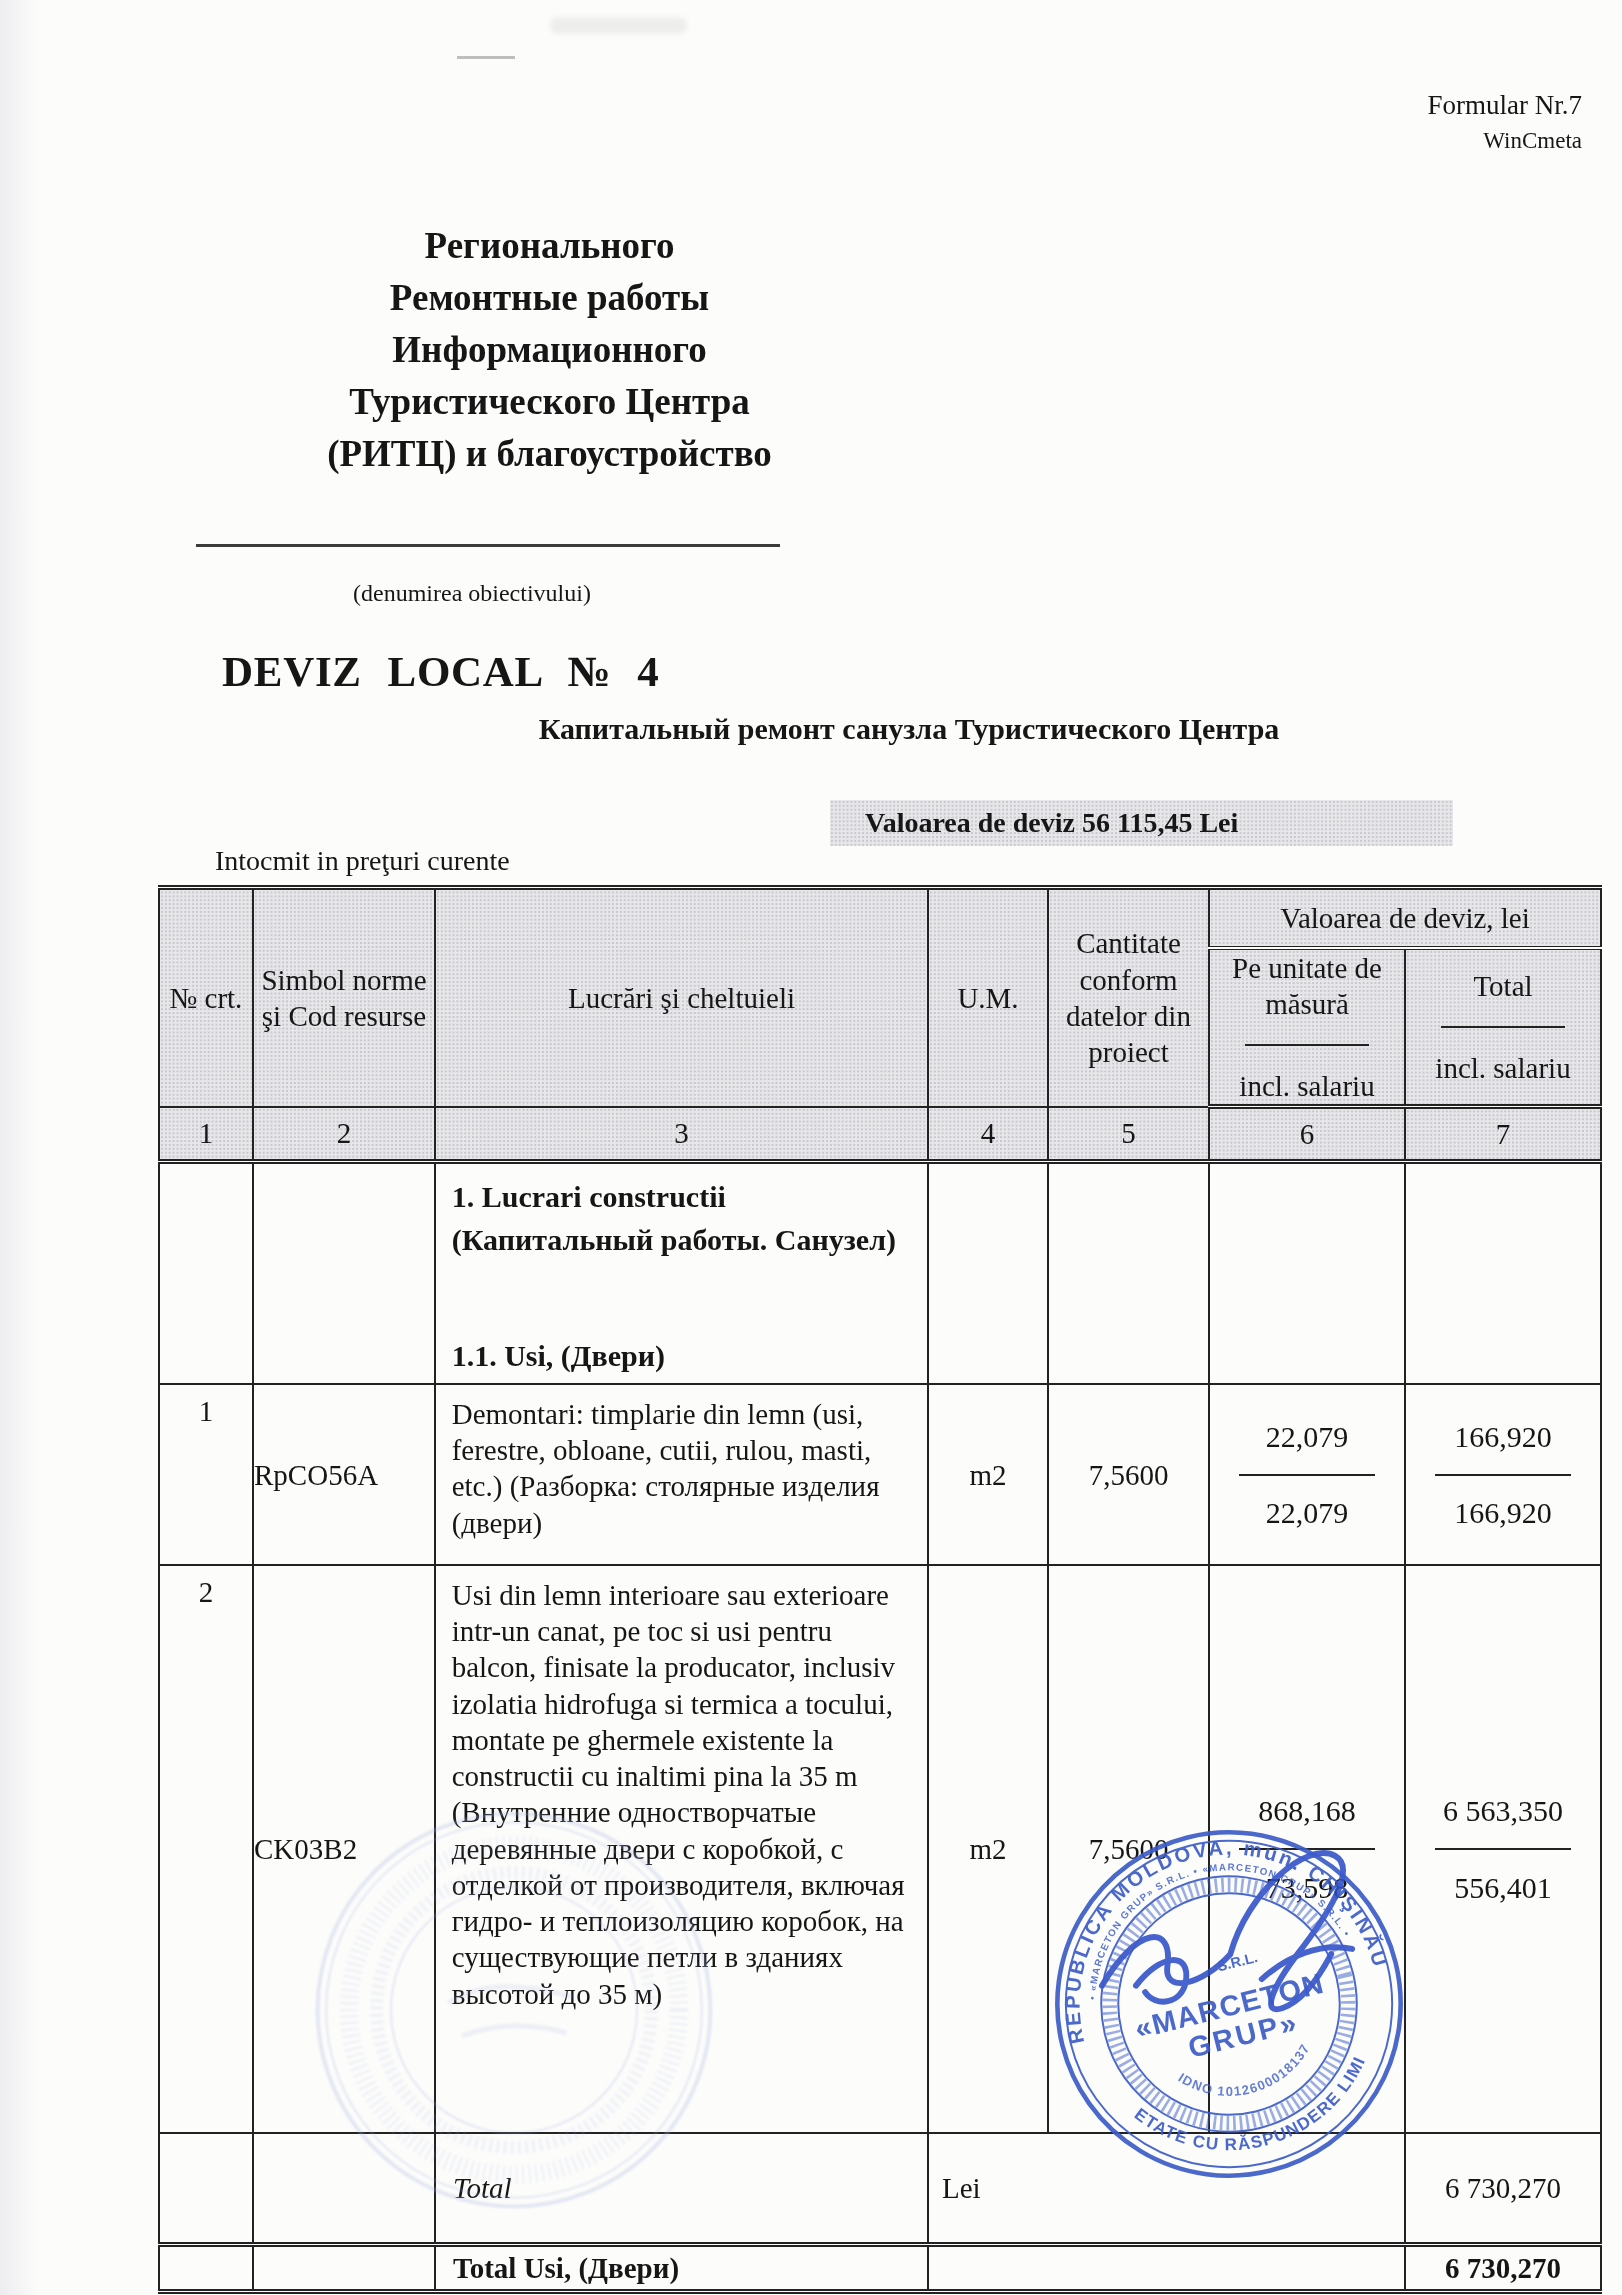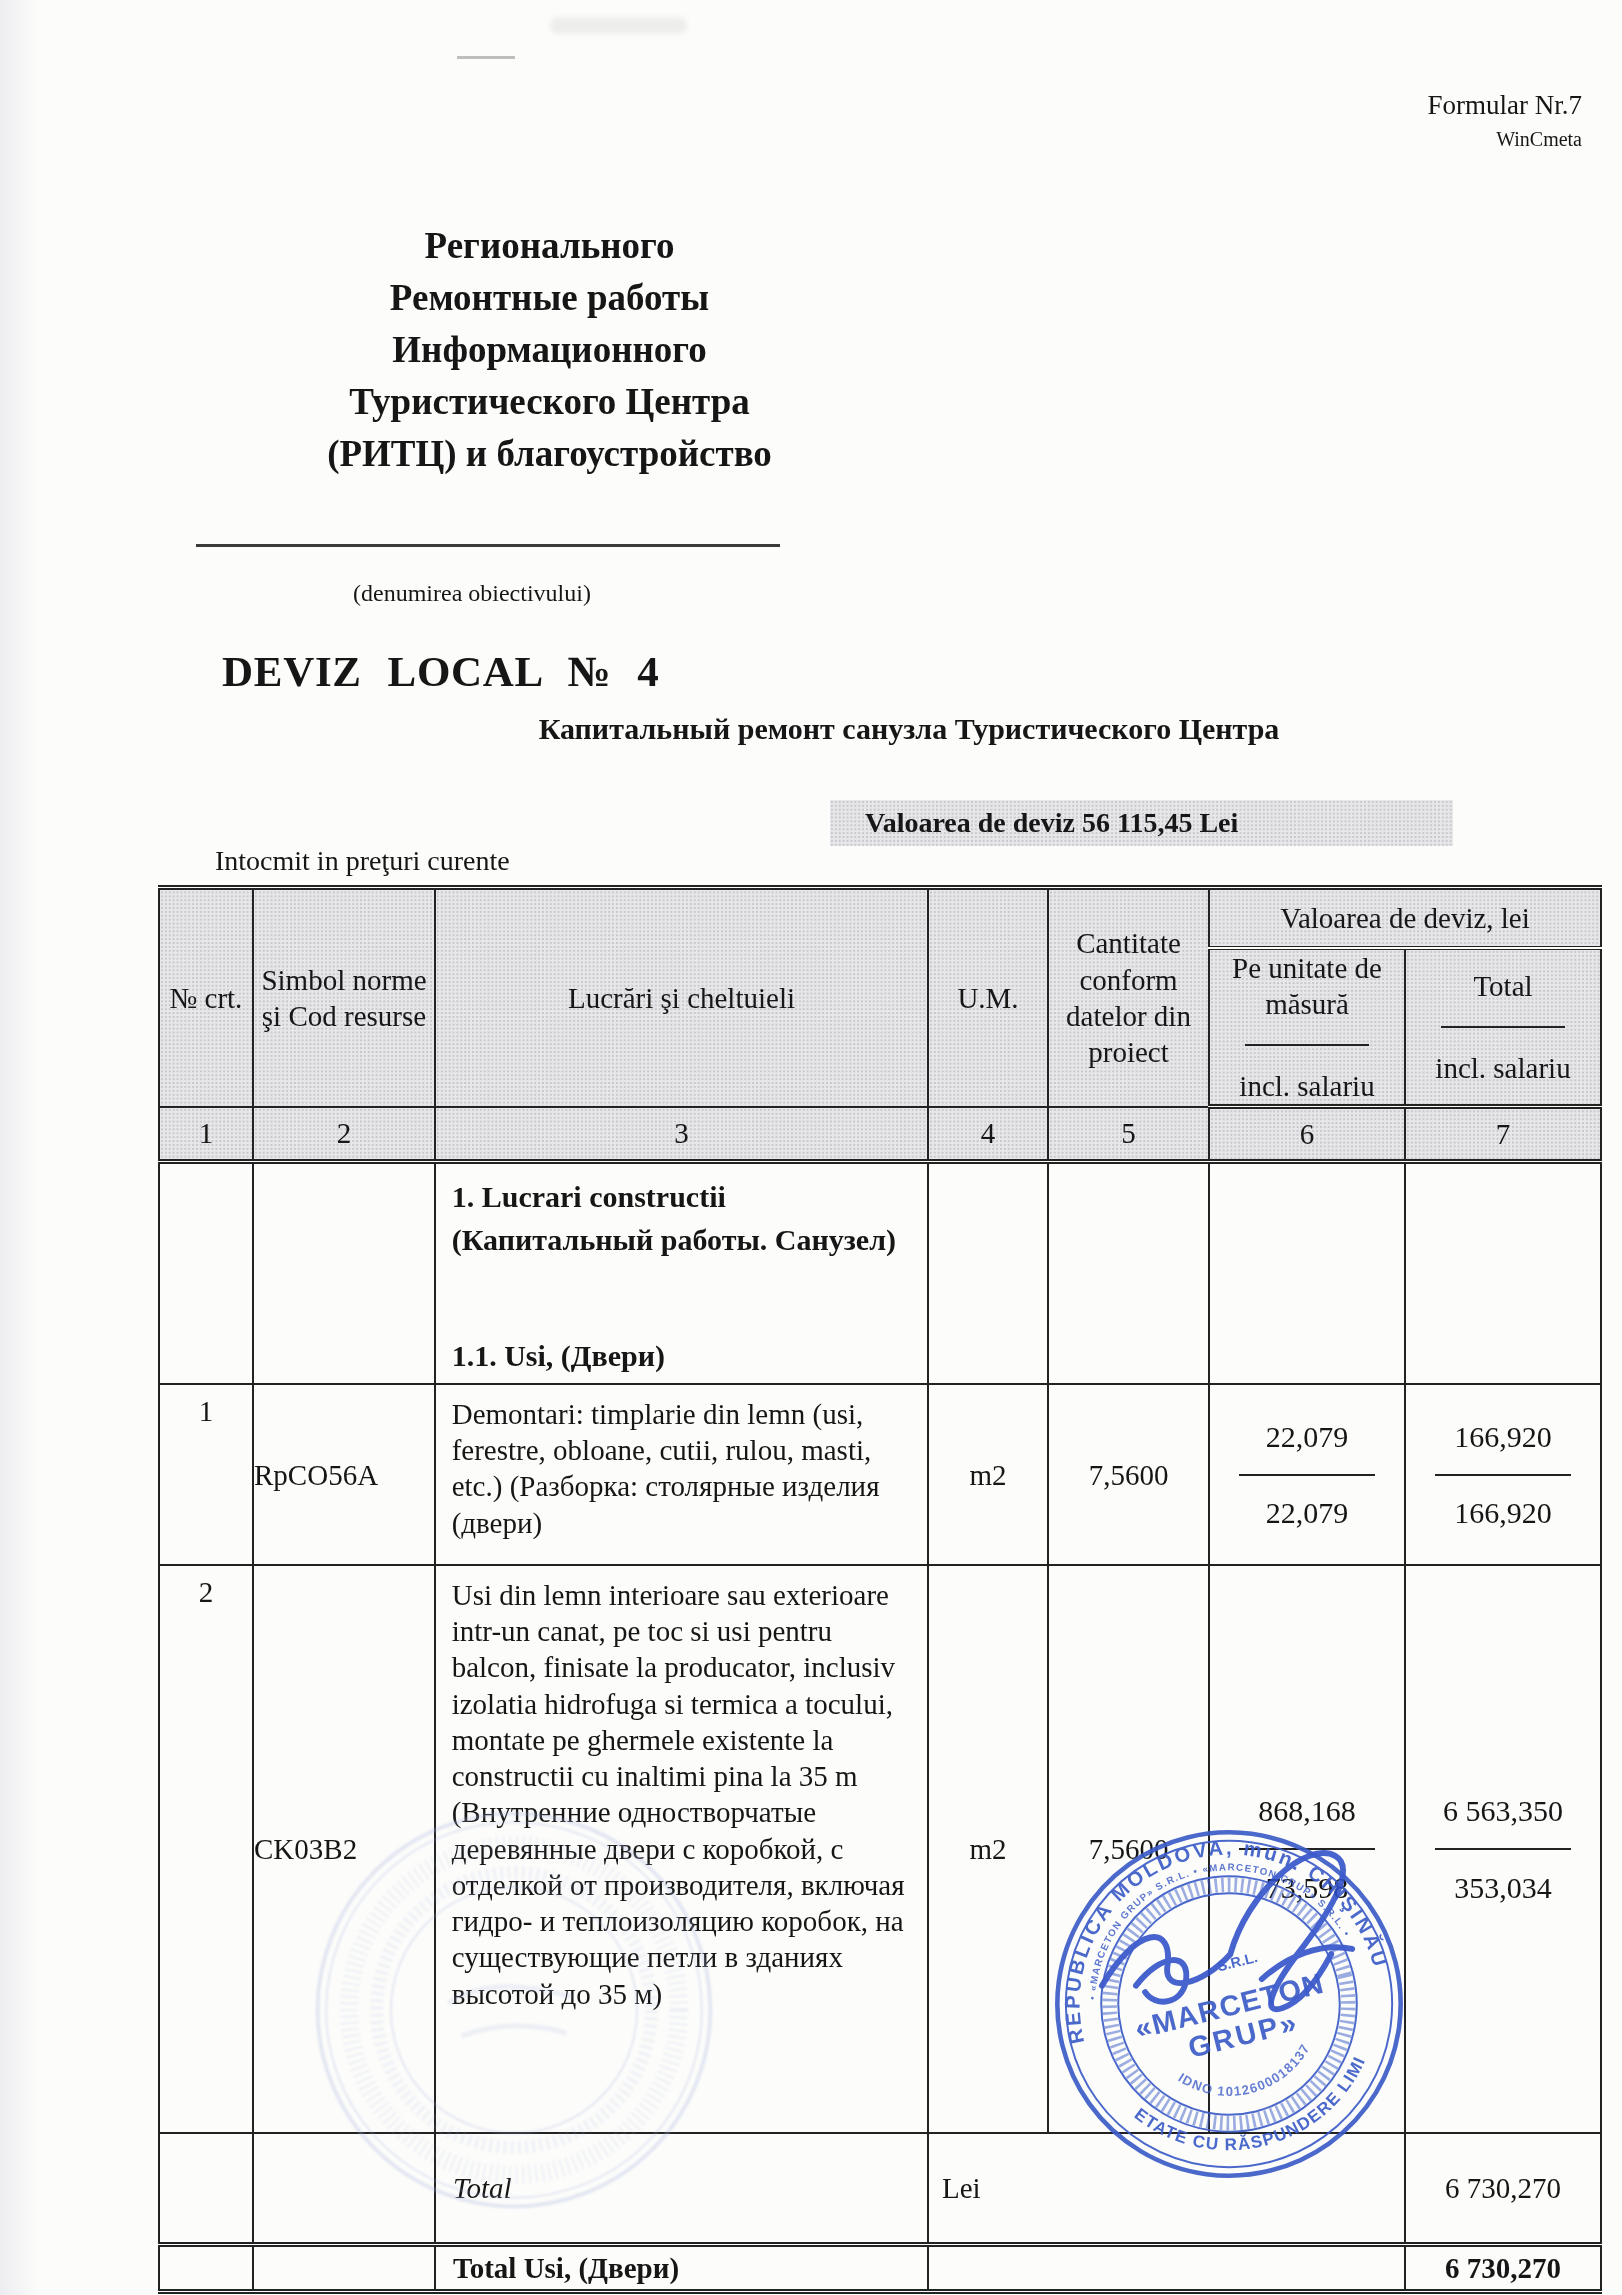--- a/index.html
+++ b/index.html
@@ -10,21 +10,21 @@
     color:#161616;
   }
   
   .edge-band{position:absolute;left:0;top:0;width:38px;height:2295px;
     background:linear-gradient(to right,#ededf1,#f7f7f7 70%,rgba(255,255,255,0));}
   .top-dash{position:absolute;left:457px;top:56px;width:58px;height:2.6px;background:#8a8a8a;opacity:.55;}
   .top-smudge{position:absolute;left:550px;top:17px;width:137px;height:17px;background:#9a9a9a;
     opacity:.14;filter:blur(2.6px);border-radius:7.9px;}
   
   .formular{position:absolute;right:41px;top:90px;font-size:27px;text-align:right;}
-  .software{position:absolute;right:41px;top:128px;font-size:20px;text-align:right;}
+  .software{position:absolute;right:41px;top:128px;font-size:23px;text-align:right;}
   
   .obj-title{position:absolute;left:157px;top:220px;width:785px;text-align:center;
     font-size:37px;font-weight:bold;line-height:52px;}
   .obj-underline{position:absolute;left:196px;top:544px;width:584px;height:2.6px;background:#3b3b3b;}
   .obj-caption{position:absolute;left:353px;top:580px;width:393px;font-size:24px;}
   
   .deviz-title{position:absolute;left:222px;top:647px;width:1374px;
     font-size:43px;font-weight:bold;word-spacing:14.4px;letter-spacing:0.7px;}
   .deviz-subtitle{position:absolute;left:222px;top:712px;width:1374px;text-align:center;
     font-size:30px;font-weight:bold;}
@@ -183,21 +183,21 @@
         <div class="frac">
           <div>868,168</div>
           <div class="fracline"></div>
           <div>73,598</div>
         </div>
       </td>
       <td>
         <div class="frac">
           <div>6 563,350</div>
           <div class="fracline"></div>
-          <div>353,034</div>
+          <div>556,401</div>
         </div>
       </td>
     </tr>
     <tr style="height:111px">
       <td></td>
       <td></td>
       <td class="total-label">Total</td>
       <td colspan="3" class="lei-cell">Lei</td>
       <td class="val7">6 730,270</td>
     </tr>

